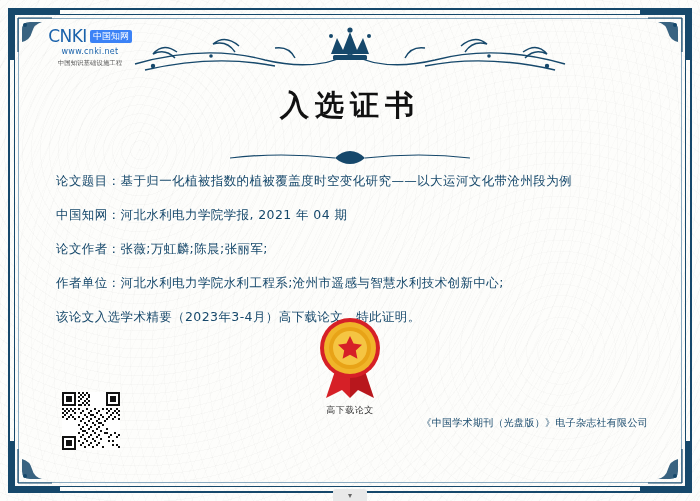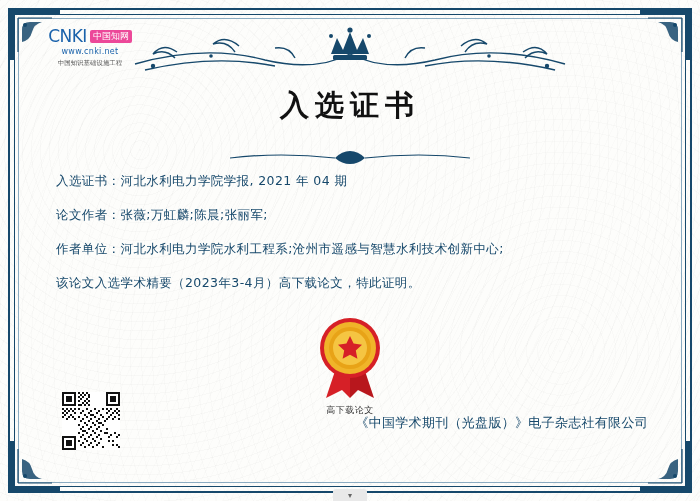--- a/index.html
+++ b/index.html
@@ -78,21 +78,21 @@
     justify-content: center;
     gap: 3px;
   }
   .logo-cn {
     font-size: 17px;
     font-weight: normal;
     color: #1a62ab;
     letter-spacing: -0.5px;
   }
   .logo-badge {
-    background: #ec4899;
+    background: #3b82f6;
     color: #fff;
     font-size: 9px;
     line-height: 11px;
     padding: 1px 3px;
     border-radius: 2px;
     letter-spacing: 0;
   }
   .logo-url {
     font-size: 8px;
     color: #1a62ab;
@@ -177,21 +177,21 @@
     width: 58px;
     height: 58px;
   }
 
   .signature {
     position: absolute;
     right: 52px;
     top: 414px;
     text-align: right;
     color: #16486b;
-    font-size: 13px;
+    font-size: 10px;
     line-height: 18px;
     letter-spacing: .3px;
   }
 
   .scroll-arrow {
     position: absolute;
     left: 50%;
     bottom: 0px;
     transform: translateX(-50%);
     width: 34px;
@@ -281,21 +281,24 @@
   <div class="title">入选证书</div>
 
   <svg class="title-rule" viewBox="0 0 240 14">
     <path d="M0 8 Q50 2 105 8" stroke="#16486b" stroke-width="1.2" fill="none"></path>
     <path d="M240 8 Q190 2 135 8" stroke="#16486b" stroke-width="1.2" fill="none"></path>
     <path d="M105 8 q7 -7 15 -7 q8 0 15 7 q-7 6 -15 6 q-8 0 -15 -6 Z" fill="#16486b"></path>
   </svg>
 
   <div class="body">
     <div class="line">
-      <span>入选证书：</span><span>河北水利电力学院学报, 2021 年 04 期</span>
+      <span>论文题目：</span><span>基于归一化植被指数的植被覆盖度时空变化研究——以大运河文化带沧州段为例</span>
+    </div>
+    <div class="line">
+      <span>中国知网：</span><span>河北水利电力学院学报, 2021 年 04 期</span>
     </div>
     <div class="line">
       <span>论文作者：</span><span>张薇;万虹麟;陈晨;张丽军;</span>
     </div>
     <div class="line">
       <span>作者单位：</span><span>河北水利电力学院水利工程系;沧州市遥感与智慧水利技术创新中心;</span>
     </div>
     <div class="line statement">该论文入选学术精要（2023年3-4月）高下载论文，特此证明。</div>
   </div>
 

